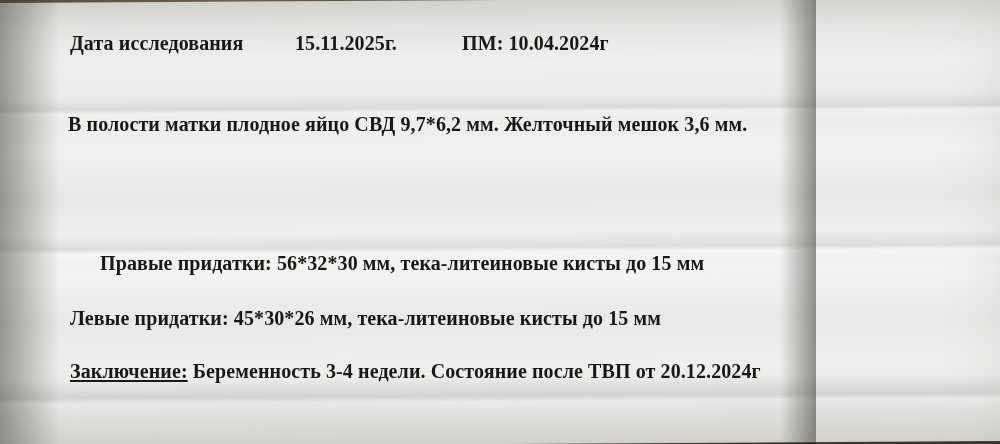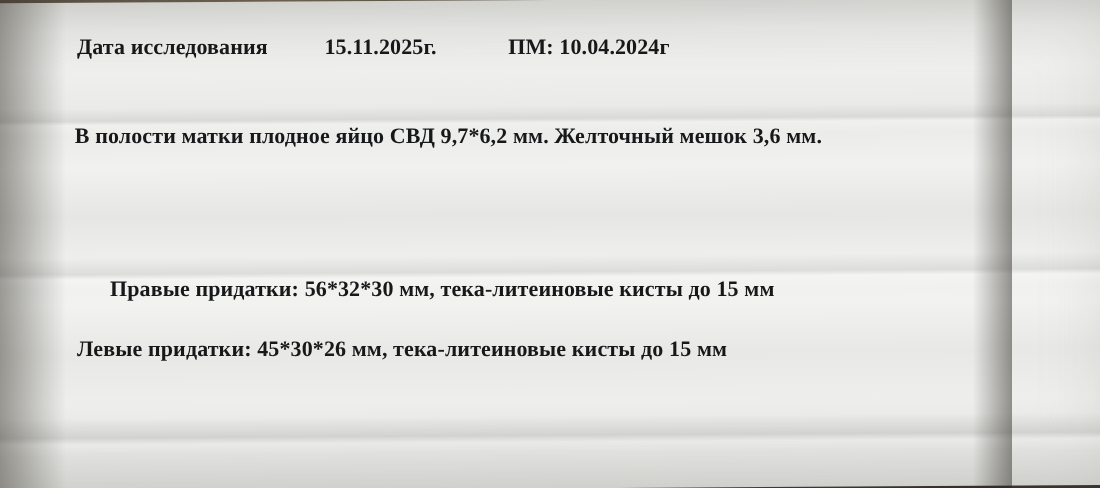--- a/index.html
+++ b/index.html
@@ -8,21 +8,21 @@
   }
   body {
     width: 1000px;
     height: 444px;
     overflow: hidden;
     background: #3a342c;
     font-family: "Liberation Serif", serif;
   }
   .scene {
     position: relative;
-    width: 920px;
+    width: 816px;
     height: 444px;
     background: linear-gradient(100deg, #554b3e 0%, #6b6050 25%, #4a4238 60%, #332e27 100%);
   }
   
   .paper {
     position: absolute;
     left: -6px;
     top: 0px;
     width: 1012px;
     height: 444px;
@@ -139,15 +139,18 @@
     <div class="line l-date" style="left:295px;">15.11.2025г.</div>
     <div class="line l-pm">ПМ: 10.04.2024г</div>
 
     <div class="line l-uterus1">В полости матки плодное яйцо СВД 9,7*6,2 мм.  Желточный мешок 3,6 мм.</div>
 
 
     <div class="line l-right">Правые придатки: 56*32*30 мм, тека-литеиновые кисты до 15 мм</div>
 
     <div class="line l-left">Левые придатки: 45*30*26 мм, тека-литеиновые кисты до 15 мм</div>
 
+    <div class="line l-concl">
+      <span class="underline">Заключение:</span><span class="conc-rest"> Беременность 3-4 недели. Состояние после ТВП от 20.12.2024г</span>
+    </div>
 
   </div>
 </div>
 
 </body></html>

